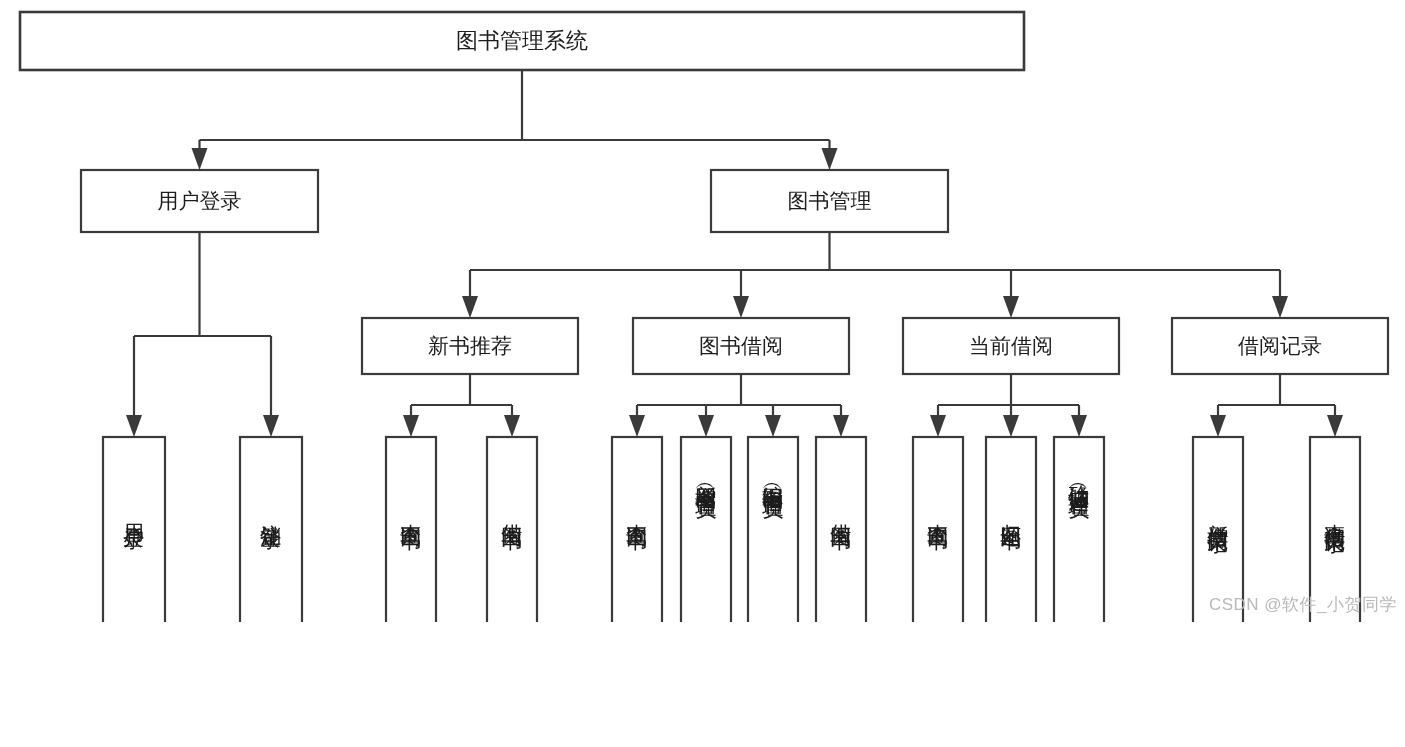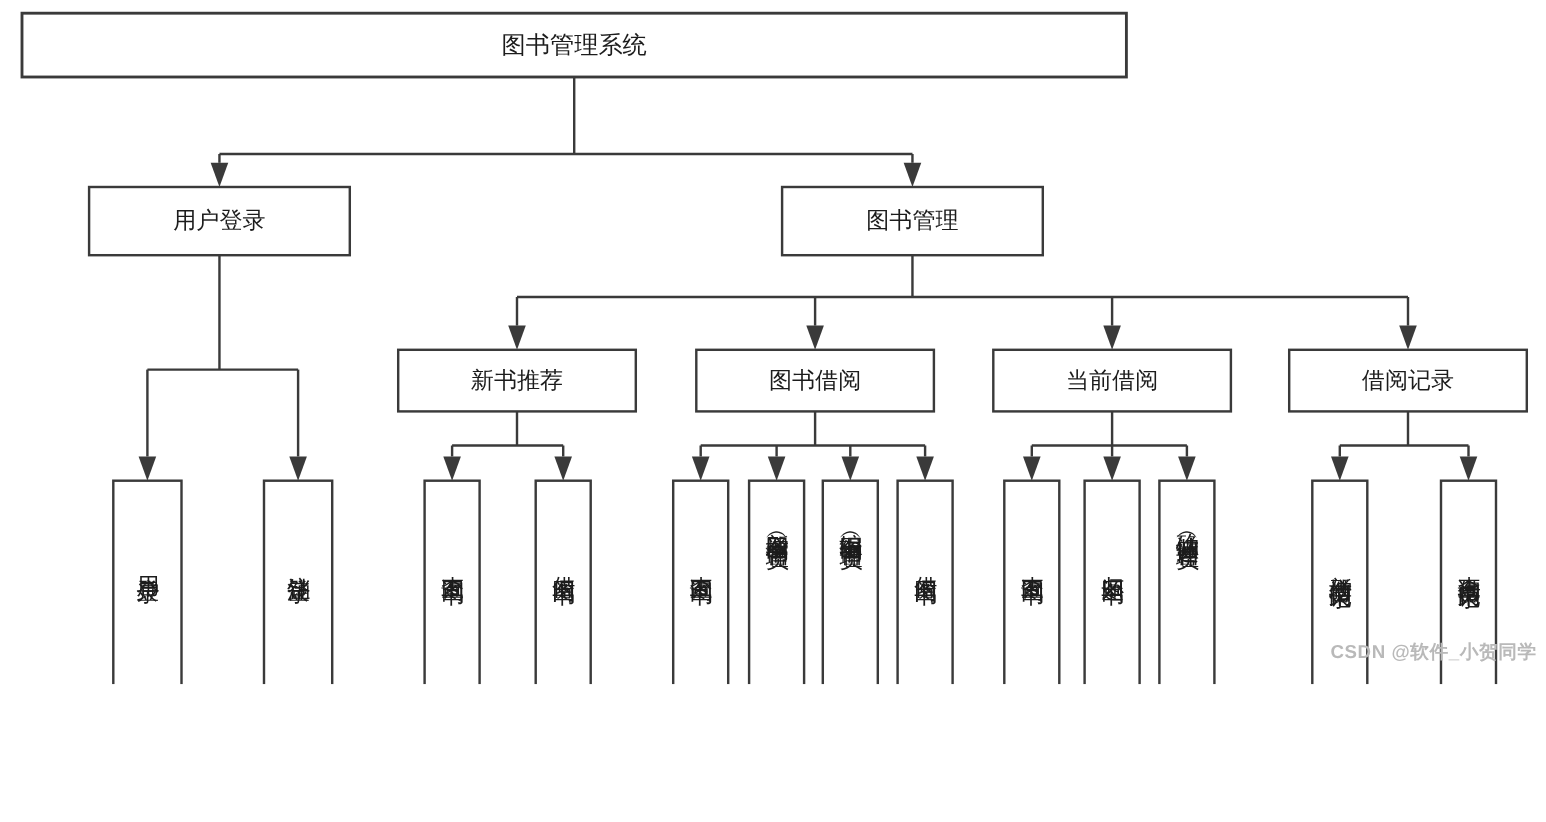--- a/index.html
+++ b/index.html
@@ -69,27 +69,26 @@
     color: #1c1c1c;
     writing-mode: vertical-rl;
     text-orientation: upright;
     letter-spacing: 2px;
     white-space: nowrap;
     text-align: left;
   }
   .watermark {
     position: absolute;
     right: 8px;
-    bottom: 18px;
+    bottom: 6px;
     font-family: "Liberation Sans", "DejaVu Sans", sans-serif;
     font-size: 17px;
     color: #b9b9b9;
     white-space: nowrap;
     letter-spacing: 0.5px;
-    font-weight: bold;
   }
 </style>
 </head>
 <body>
 
 <div id="diagram-root">
 
   <svg class="diagram-canvas" id="diagram-canvas" viewBox="0 0 1405 747" xmlns="http://www.w3.org/2000/svg">
       <rect x="20" y="12" width="1004" height="58" class="node-box-root"></rect>
       <text x="522" y="42" class="node-label node-label-root">图书管理系统</text>

